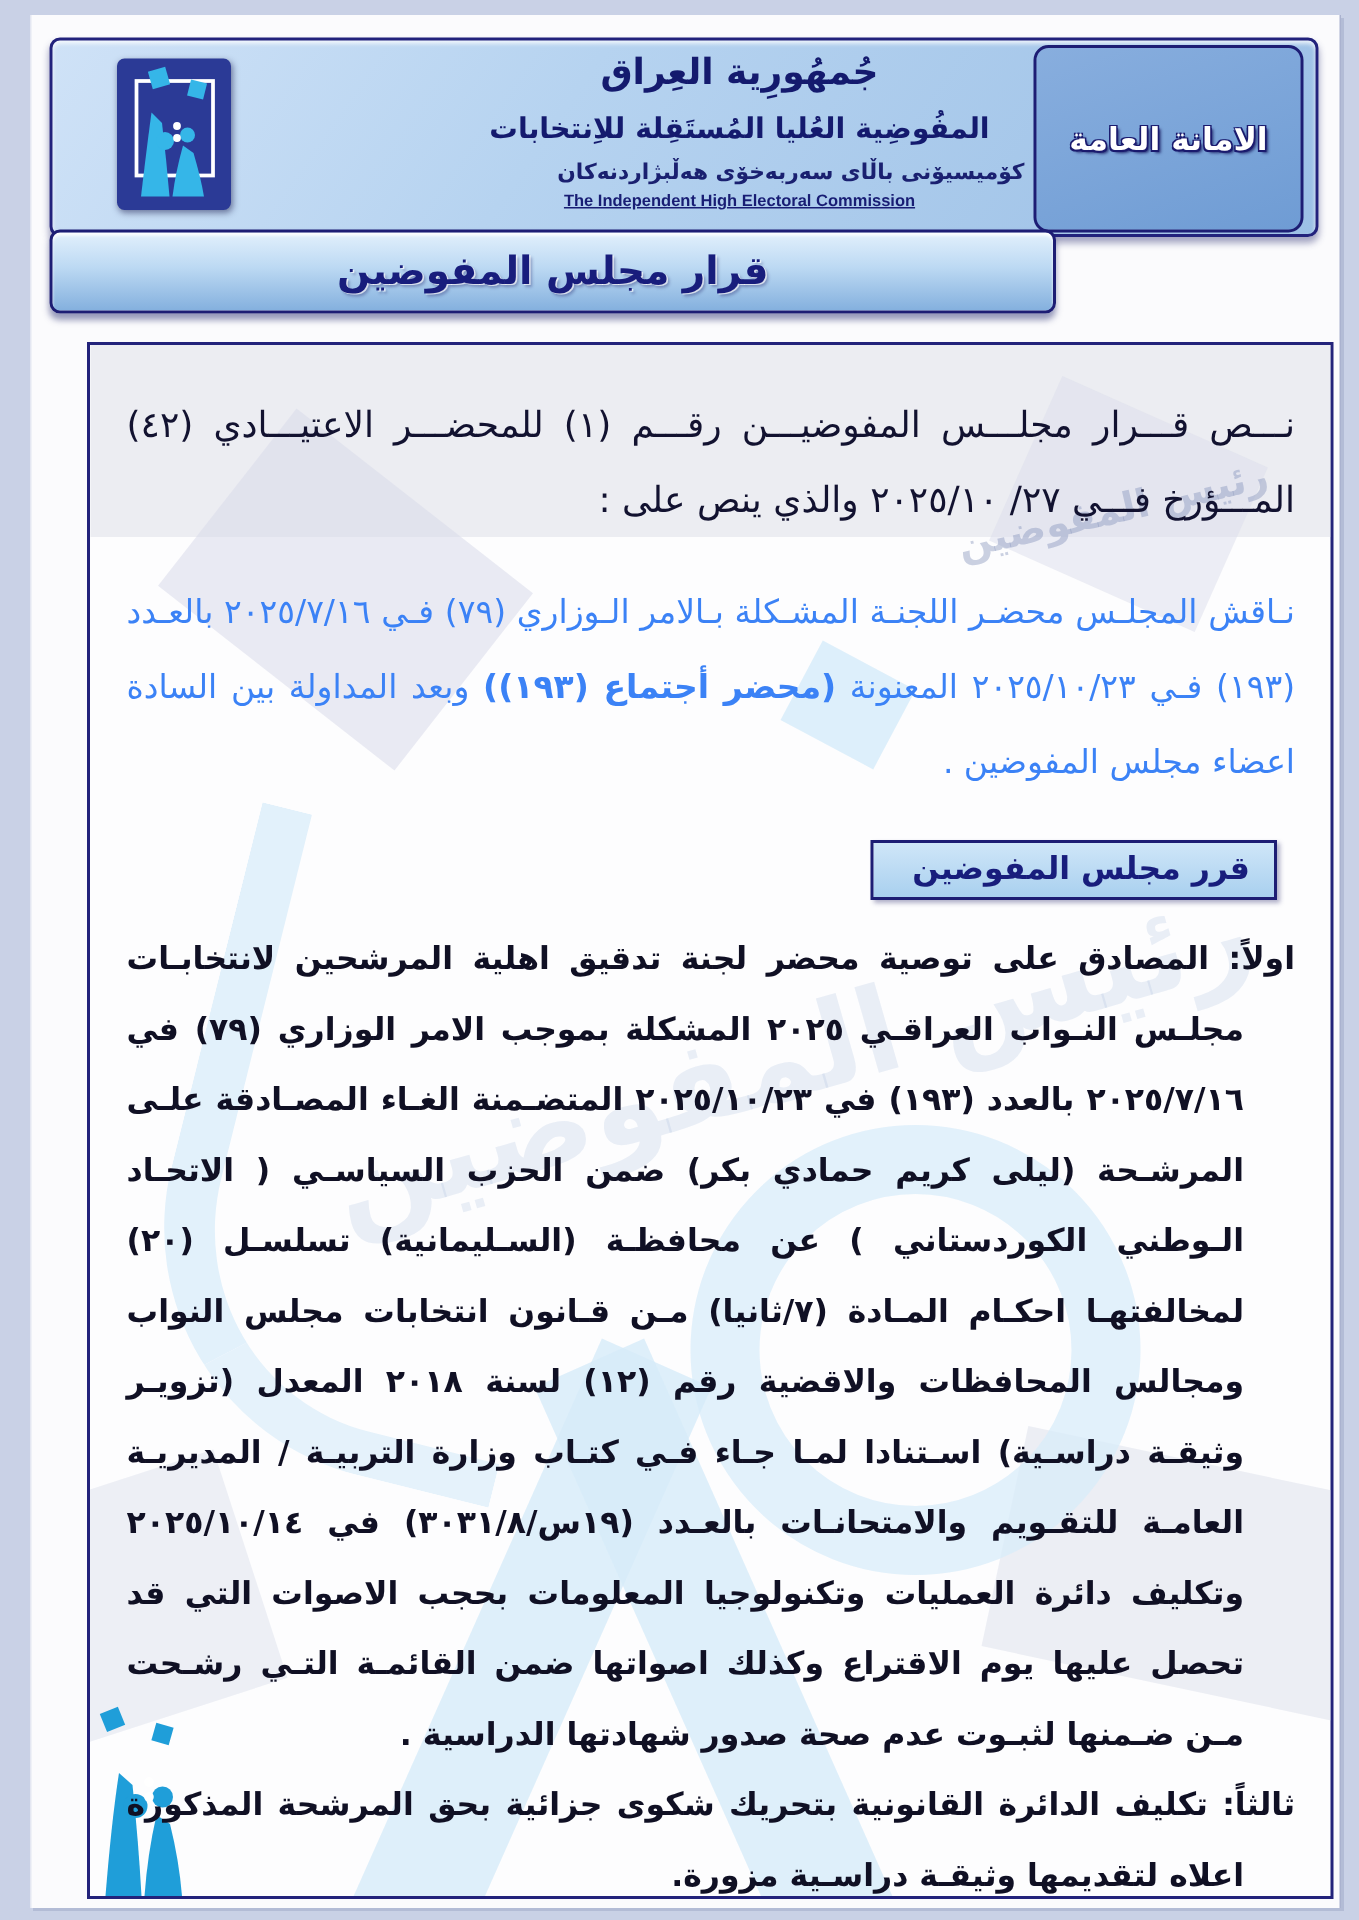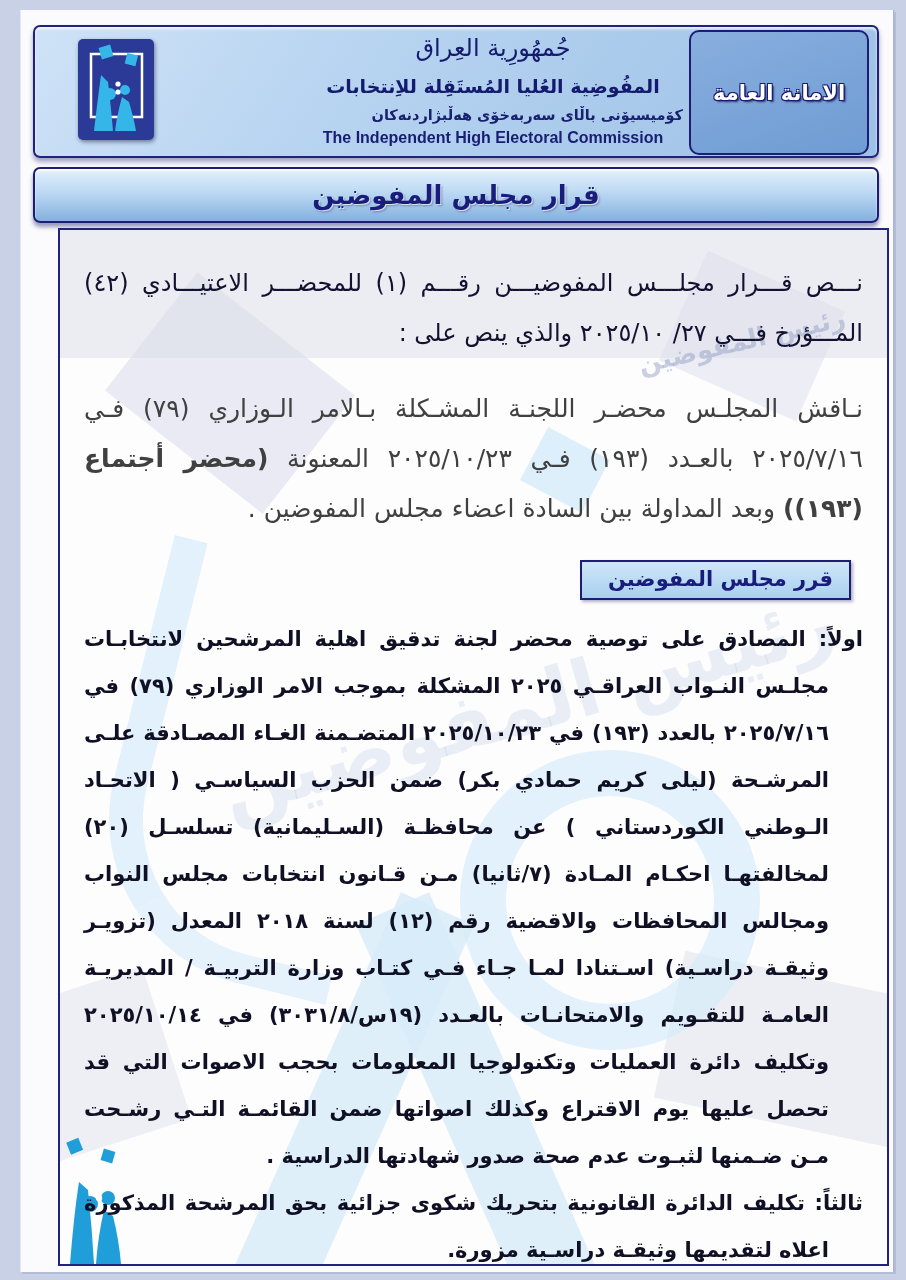--- a/index.html
+++ b/index.html
@@ -27,40 +27,40 @@
   }
   .logo-box {
     position:absolute; left:43px; top:12px; width:76px; height:101px;
     background:#2b3a96; border-radius:5px;
     box-shadow:1px 2px 4px rgba(20,20,70,.5);
   }
   .center-titles {
     position:absolute; left:268px; top:6px; width:380px;
     text-align:center; color:#141a6e; line-height:1.25;
   }
-  .ct1 { font-size:24px; font-weight:normal; letter-spacing:1px; }
+  .ct1 { font-size:24px; font-weight:bold; letter-spacing:1px; }
   .ct2 { font-size:19px; font-weight:bold; margin-top:12px; }
   .ct3 { font-size:14.5px; font-weight:bold; margin-top:7px; color:#1a2070;text-align:right; }
-  .ct4 { font-size:16px; font-weight:bold; margin-top:4px; direction:ltr;
-         font-family:"Liberation Sans", sans-serif; color:#181d74; }
+  .ct4 { font-size:11px; font-weight:bold; margin-top:4px; direction:ltr;
+         font-family:"Liberation Sans", sans-serif; color:#181d74;text-decoration:underline; }
   .right-panel {
     position:absolute; right:8px; top:3px; width:180px; height:125px;
     background:linear-gradient(160deg,#88aede 0%,#6f9cd4 100%);
     border:2px solid #1d1d74; border-radius:10px;
     display:flex; flex-direction:column; justify-content:center; gap:18px;
     text-align:center;
   }
   .right-panel div {
     color:#ffffff; font-size:21px; font-weight:bold;
     text-shadow:1px 1px 0 #1a1a6e,-1px 1px 0 #1a1a6e,1px -1px 0 #1a1a6e,
                 -1px -1px 0 #1a1a6e, 2px 2px 2px rgba(20,20,90,.8);
   }
   
   .banner {
-    position:absolute; left:12px; top:157px; width:846px; height:56px;
+    position:absolute; left:12px; top:143px; width:671px; height:56px;
     background:linear-gradient(180deg,#e2f0fc 0%,#bcd9f3 45%,#84b0de 100%);
     border:2px solid #1d1d74; border-radius:7px;
     display:flex; align-items:center; justify-content:center;
     box-shadow:0 4px 4px rgba(50,55,120,.5), inset 0 2px 2px rgba(255,255,255,.9);
   }
   .banner span {
     color:#181d7c; font-size:26px; font-weight:bold;
     text-shadow:1px 1px 0 rgba(255,255,255,.7), 2px 2px 2px rgba(40,40,110,.35);
   }
   
@@ -68,22 +68,22 @@
     position:absolute; left:37px; top:218px; width:831px; height:1038px;
     border:2px solid #23237b; background:#fdfdfe;
     padding:14px 24px 0 24px; overflow:hidden;
   }
   .content .txt { position:relative; z-index:2; color:#14142e; }
   p.intro1 {
     font-size:24px; line-height:50px; text-align:justify; margin-top:14px;
     color:#121230;
   }
   p.intro2 {
-    font-size:25px; line-height:50px; text-align:justify; margin-top:26px;
-    color:#404040;
+    font-size:22px; line-height:50px; text-align:justify; margin-top:26px;
+    color:#3b82f6;
   }
   p.intro2 b { font-weight:bold; }
   .badge {
     width:max-content; margin:26px 12px 0 auto;
     background:linear-gradient(180deg,#cfe6f8,#a9d0ef);
     border:2px solid #1d1d74; padding:5px 16px 7px 26px;
     font-size:21px; font-weight:bold; color:#181d7c;
     box-shadow:2px 2px 3px rgba(60,60,120,.4);
     position:relative; z-index:2;
   }

